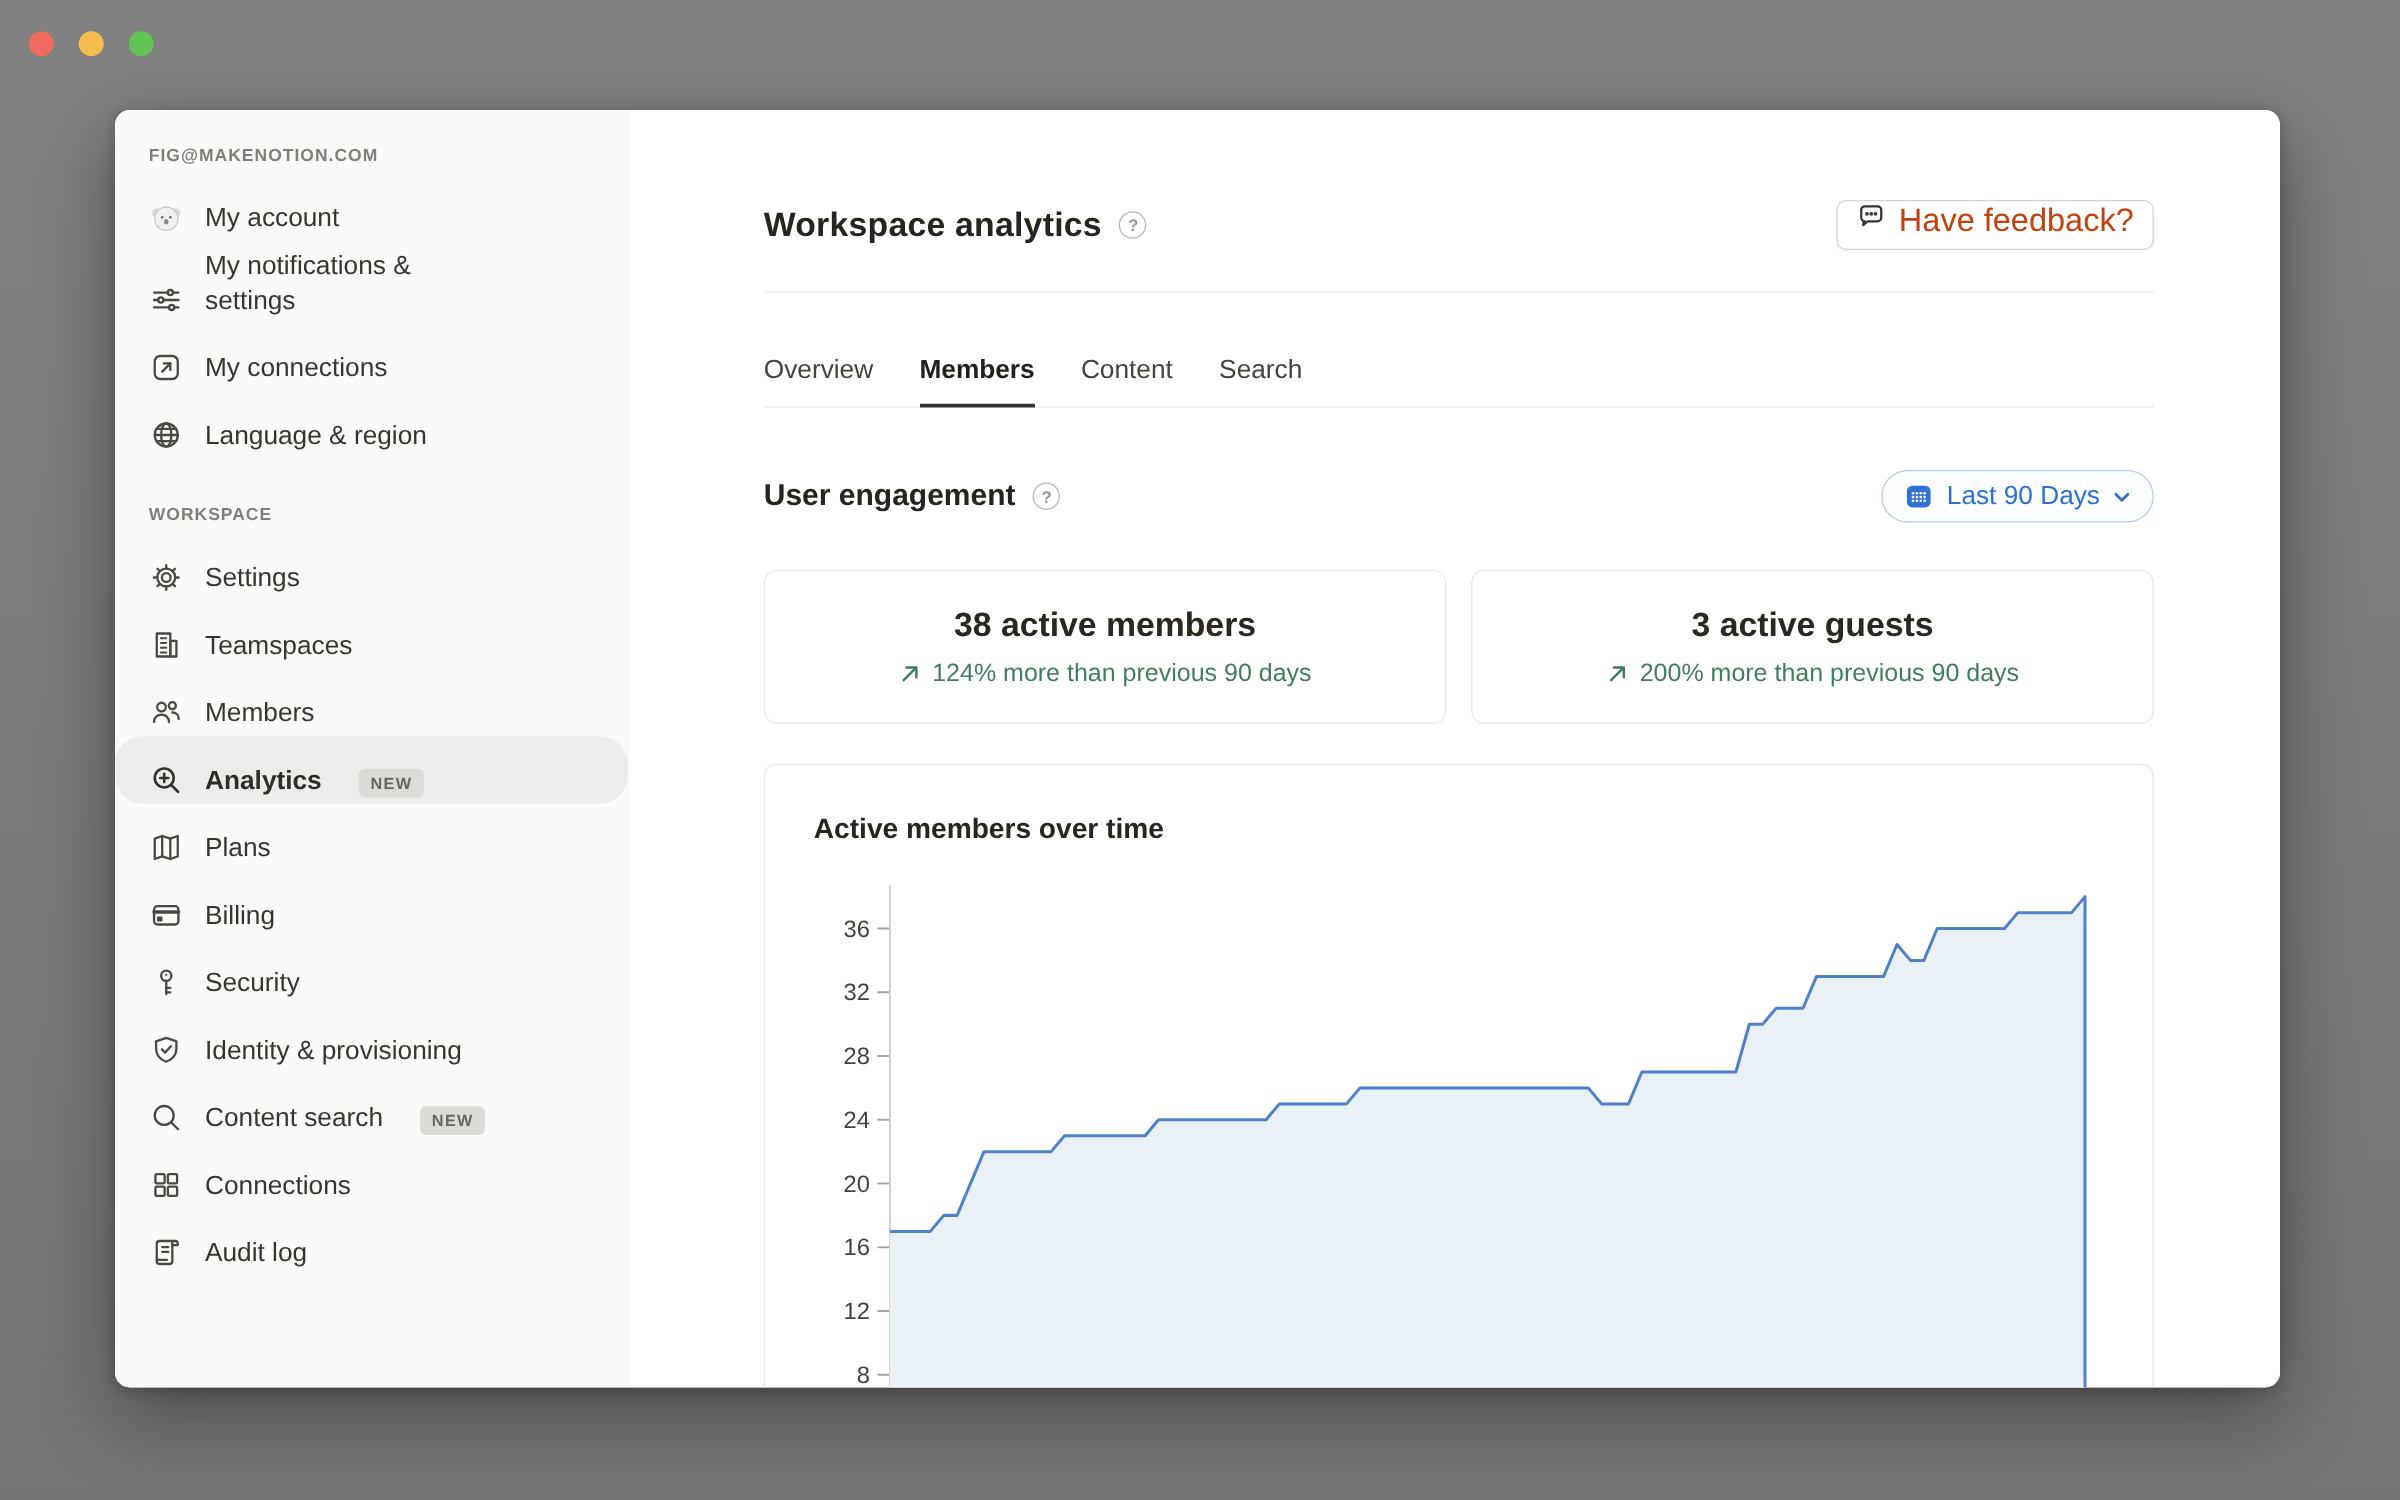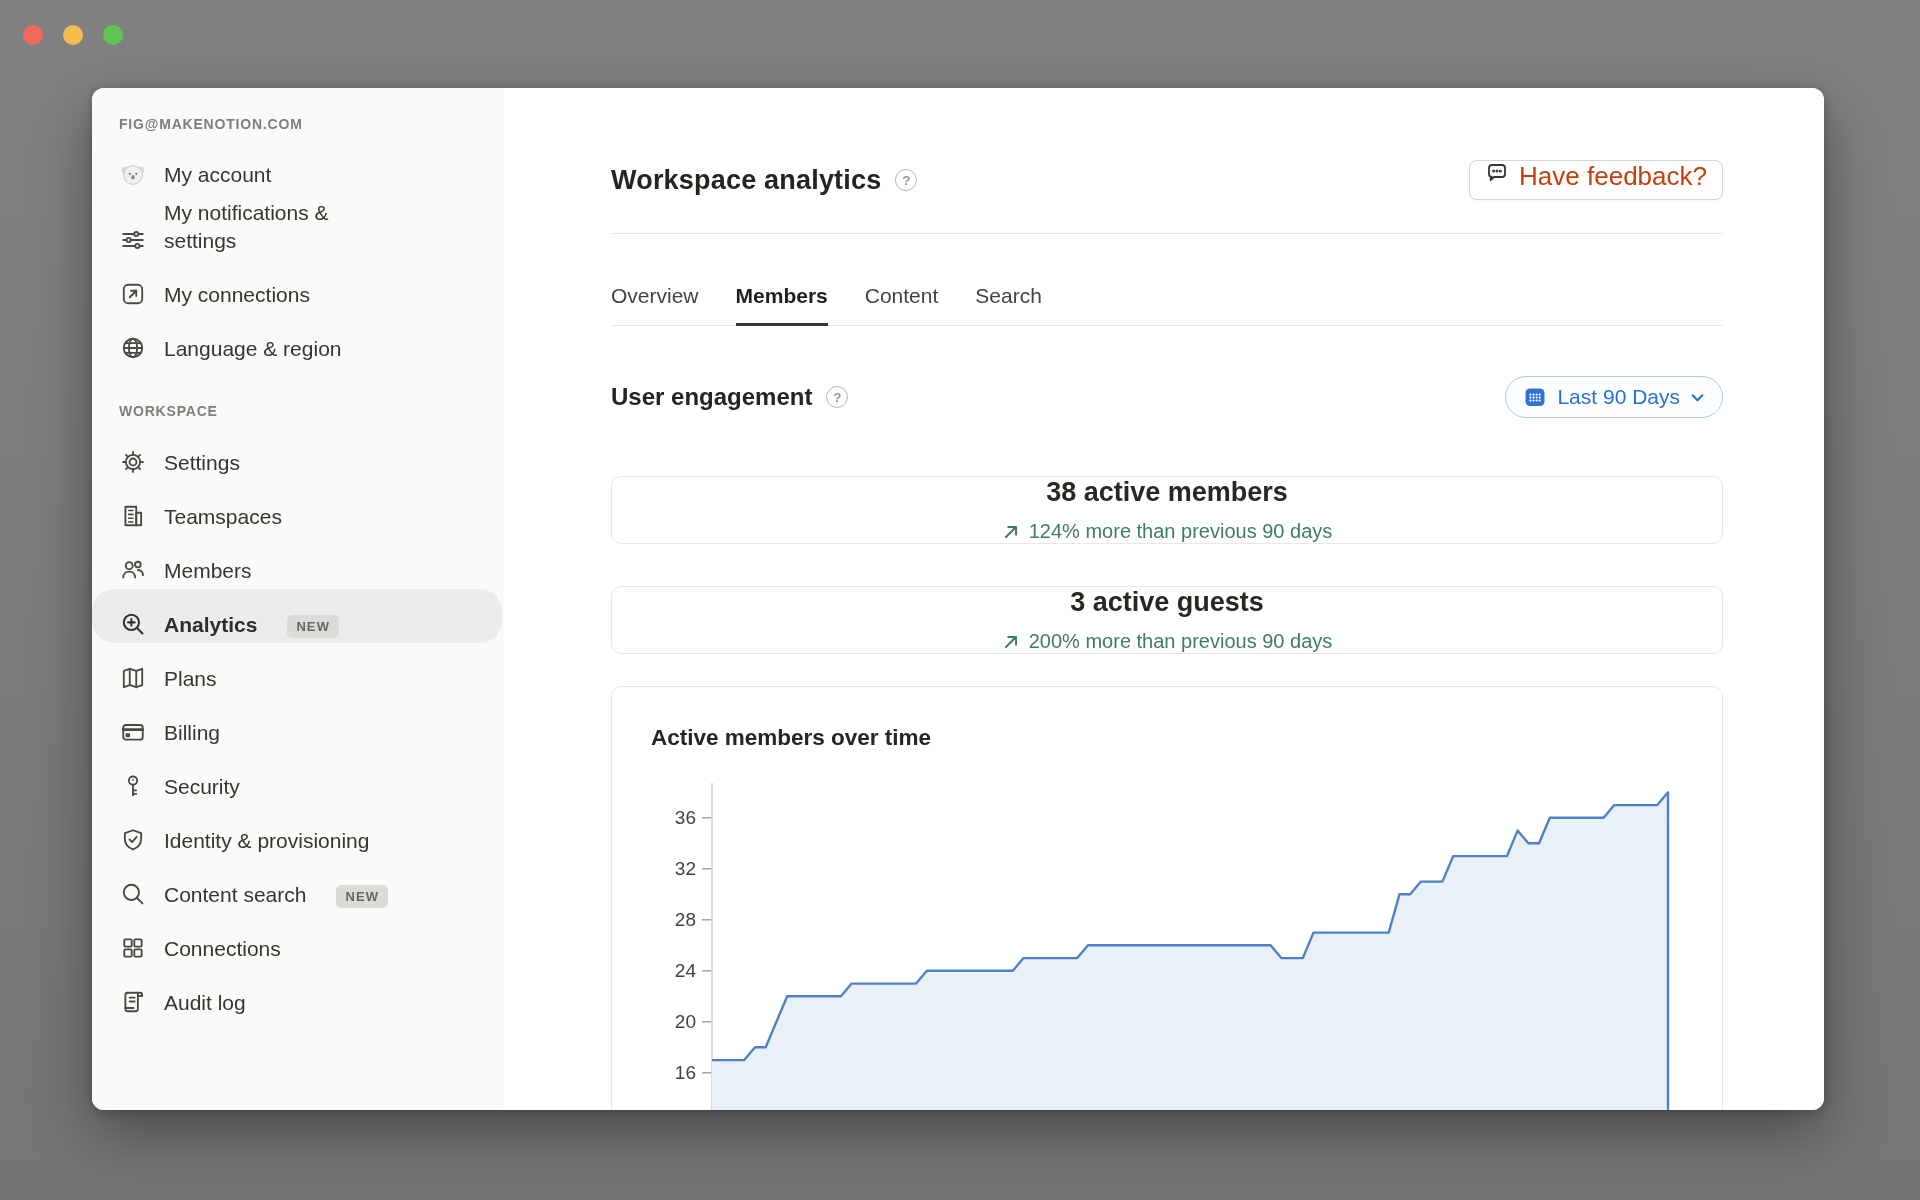--- a/index.html
+++ b/index.html
@@ -52,21 +52,21 @@
     border-bottom:3px solid transparent; margin-bottom:-1px; }
   .tab.active { color:#211f1b; font-weight:600; border-bottom-color:#37352f; }
 
   .eng-row { margin-top:50px; display:flex; align-items:center; justify-content:space-between; }
   .eng-left { display:flex; align-items:center; gap:14px; }
   h2 { font-size:24px; font-weight:700; color:#26241f; }
   .date-pill { display:flex; align-items:center; gap:10px; height:42px; padding:0 17px;
     border:1.5px solid #aecbf0; border-radius:21px; background:#fdfeff; cursor:pointer;
     font-size:21px; font-weight:500; color:#2a70d3; }
 
-  .stats-row { margin-top:58px; display:flex; gap:42px;flex-direction:column; }
+  .stats-row { margin-top:38px; display:flex; gap:20px; }
   .stat-card { flex:1; height:123px; border:1px solid #e8e7e4; border-radius:10px;
     display:flex; flex-direction:column; align-items:center; justify-content:center; gap:12px; }
   .stat-headline { font-size:27px; font-weight:700; color:#29271f; }
   .stat-delta { display:flex; align-items:center; gap:9px; font-size:20px; color:#3f7e5d; }
 
   .chart-card { margin-top:32px; height:600px; border:1px solid #e8e7e4; border-radius:10px;
     position:relative; overflow:hidden; }
   .chart-title { position:absolute; left:39px; top:38px; font-size:22.5px;
     font-weight:700; color:#27251f; }
   .chart-svg { position:absolute; left:0; top:90px; }

